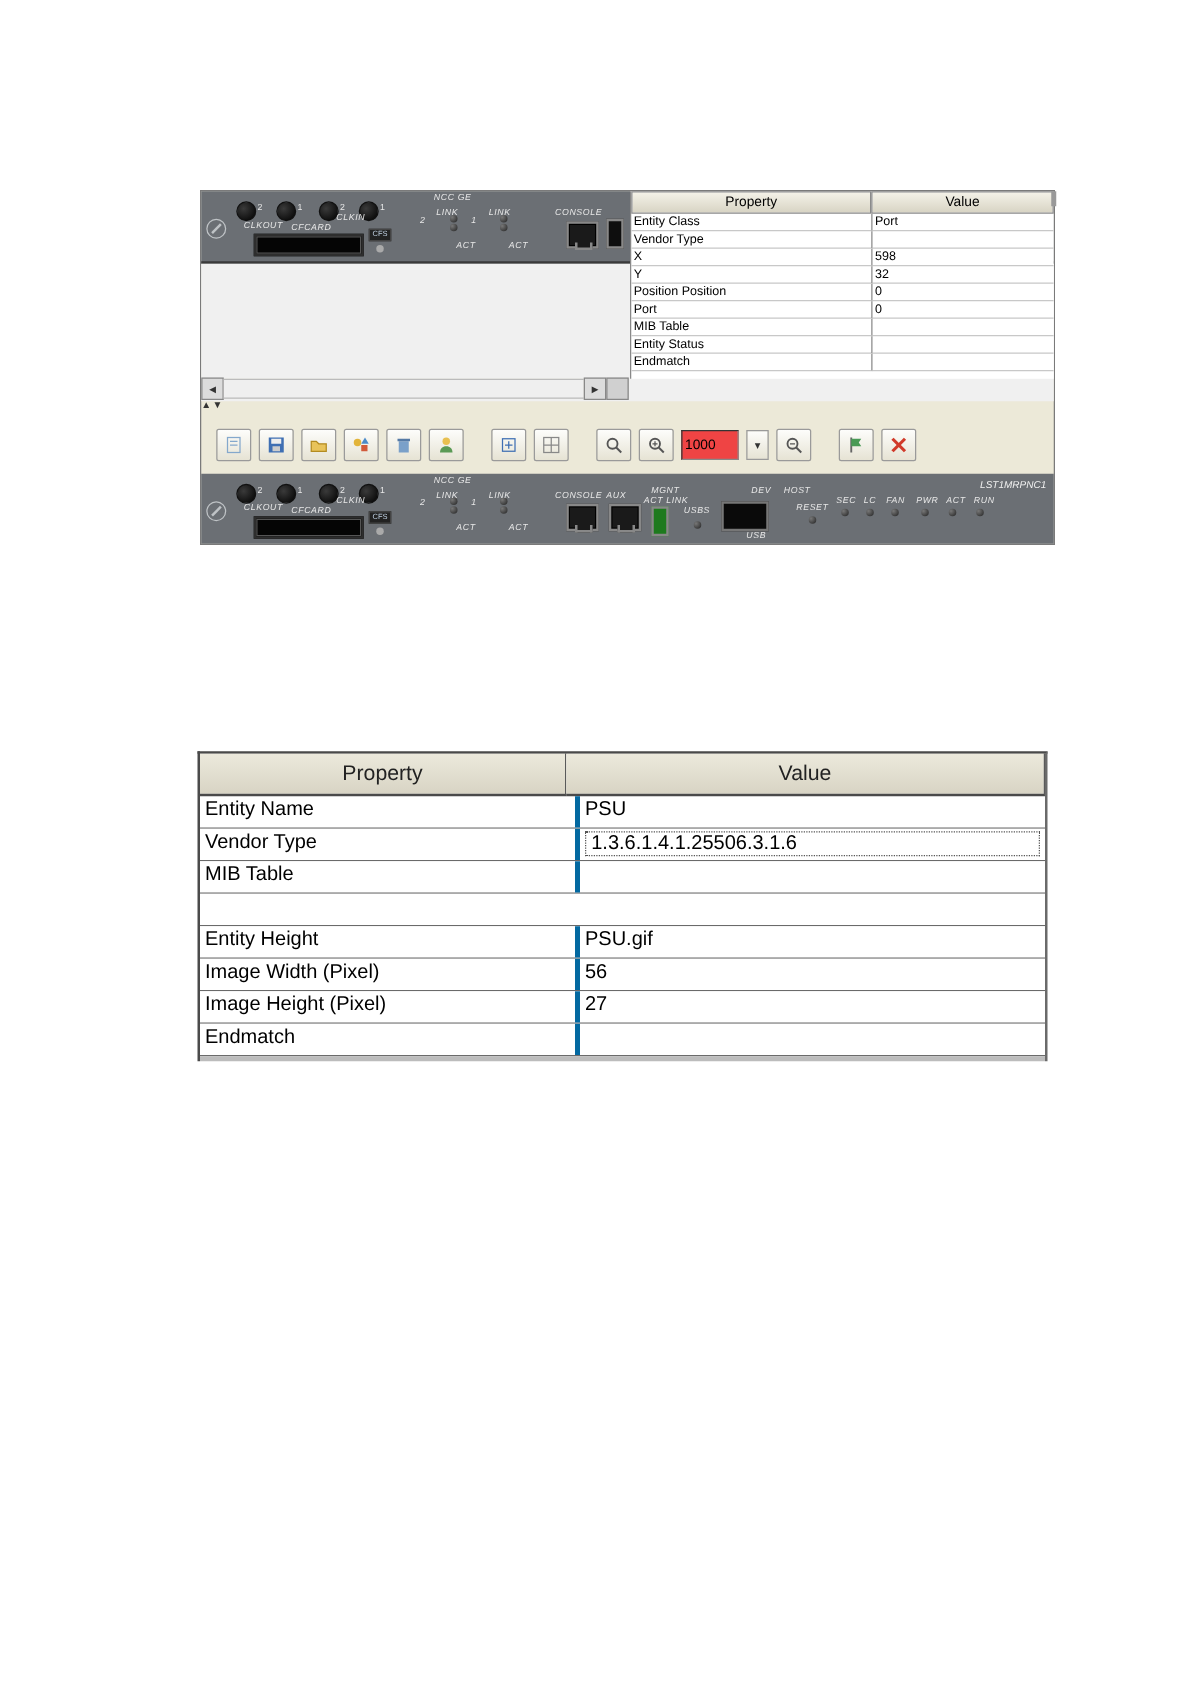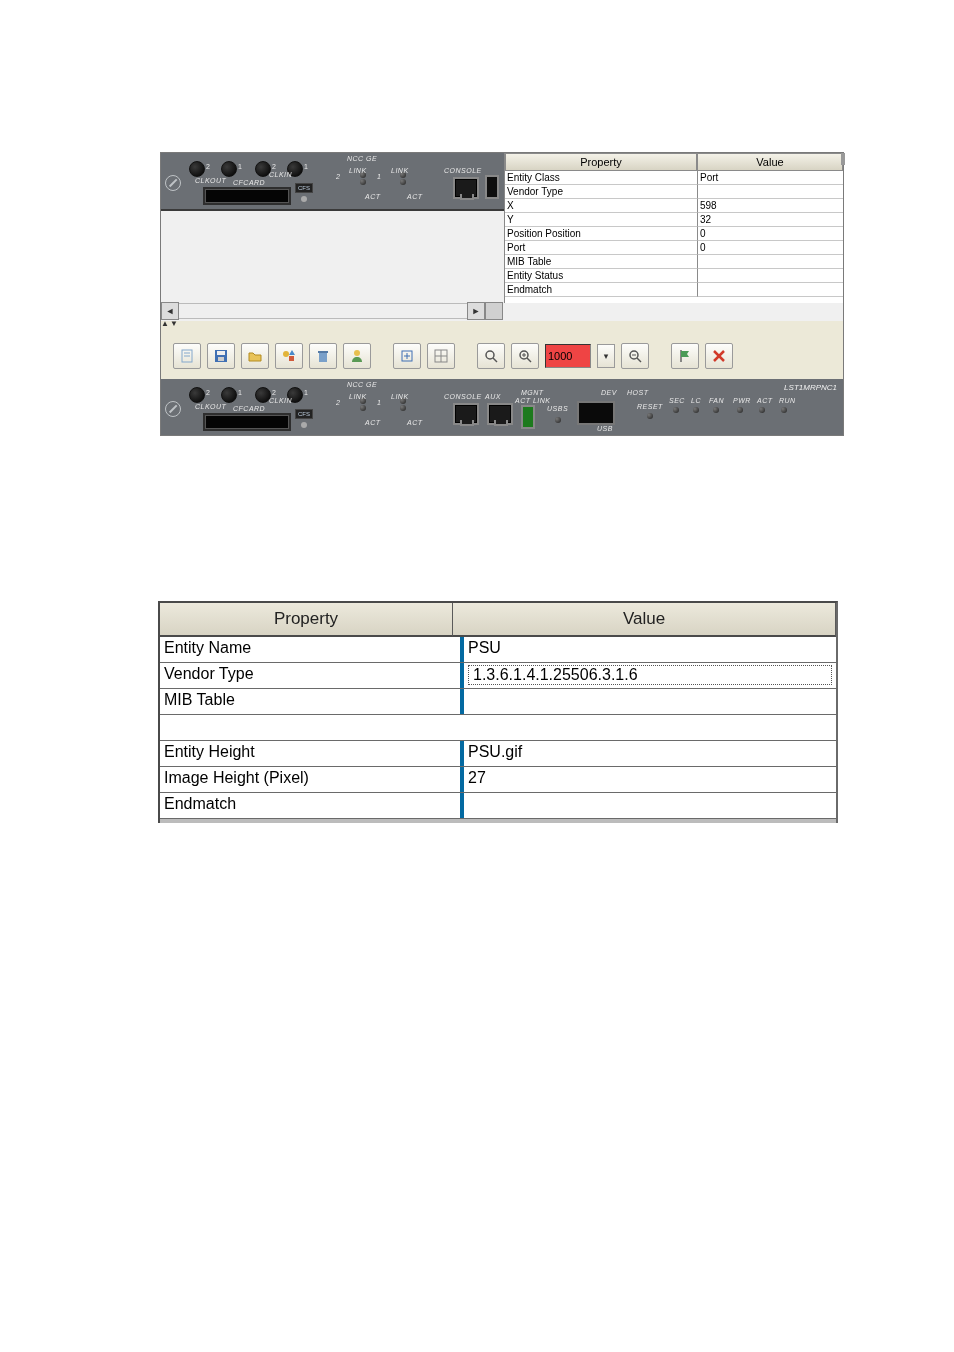--- a/index.html
+++ b/index.html
@@ -672,20 +672,24 @@
           <div class="c2"></div>
         </div>
         <div class="row">
           <div class="c2"></div>
         </div>
         <div class="row">
           <div class="c1">Entity Height</div>
           <div class="c2">PSU.gif</div>
         </div>
         <div class="row">
+          <div class="c1">Image Width (Pixel)</div>
+          <div class="c2">56</div>
+        </div>
+        <div class="row">
           <div class="c1">Image Height (Pixel)</div>
           <div class="c2">27</div>
         </div>
         <div class="row">
           <div class="c1">Endmatch</div>
           <div class="c2"></div>
         </div>
       </div>
     <div class="footbar"></div>
   </div>

